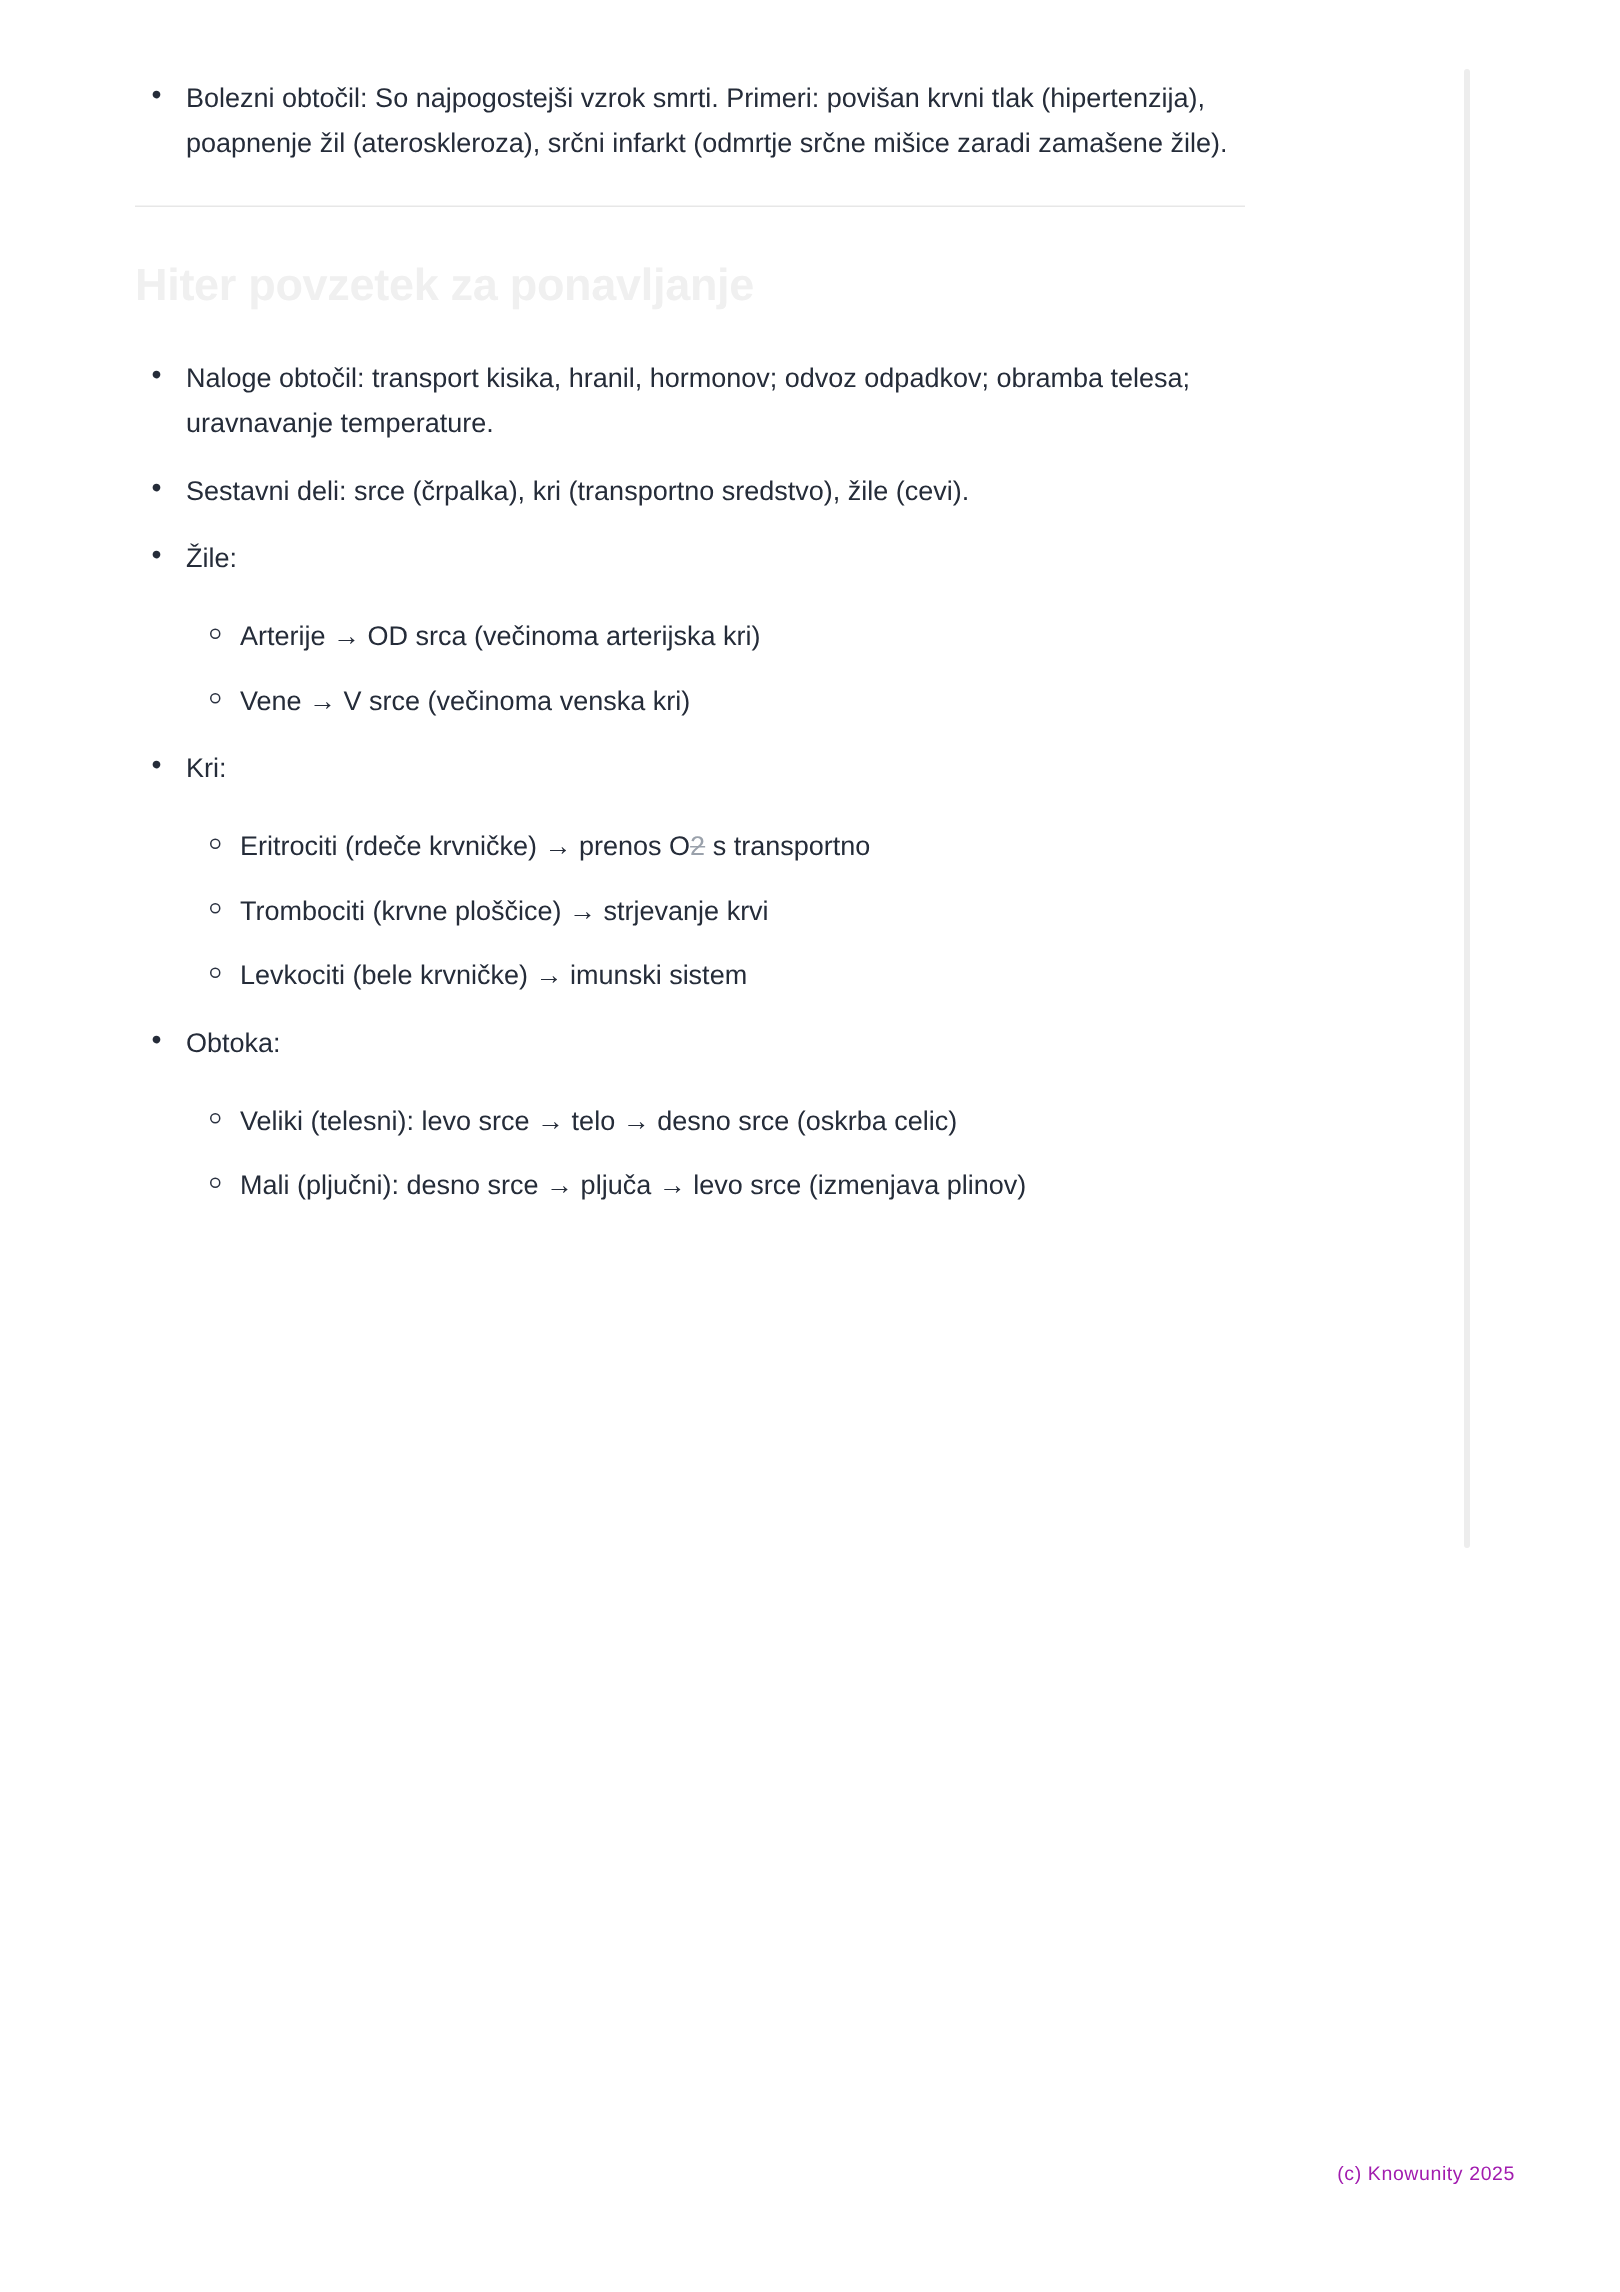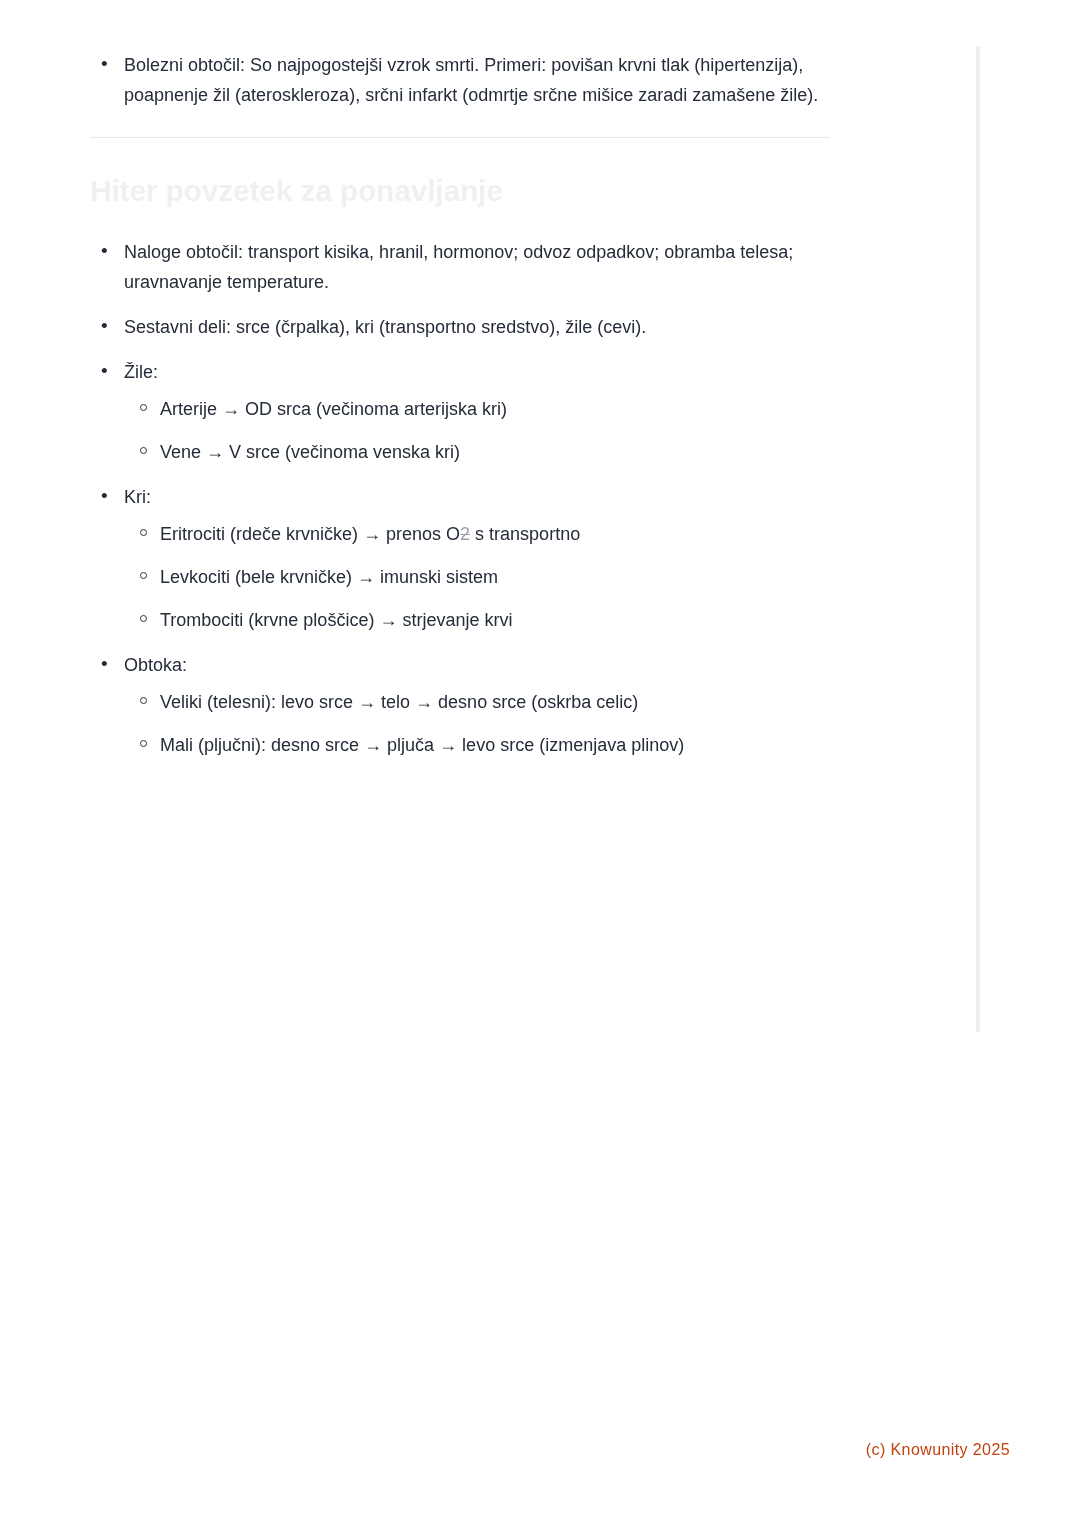--- a/index.html
+++ b/index.html
@@ -24,21 +24,21 @@
     line-height: 30px;
   }
   .item::before {
     content: "•";
     position: absolute;
     left: 11px;
     top: -1px;
     font-size: 19px;
     color: #252c39;
   }
-  .sublist { margin-top: 7px; }
+  .sublist { margin-top: 22px; }
   .subitem {
     position: relative;
     padding-left: 36px;
     margin-bottom: 13px;
     font-size: 18px;
     line-height: 30px;
   }
   .subitem::before {
     content: "";
     position: absolute;
@@ -75,22 +75,22 @@
     top: 46px;
     width: 4px;
     height: 986px;
     background: #ededed;
     border-radius: 2px;
   }
   .footer-note {
     position: absolute;
     top: 1441px;
     right: 70px;
-    font-size: 16px;
-    color: #c2410c;
+    font-size: 13px;
+    color: #a21caf;
     letter-spacing: 0.4px;
   }
 </style>
 </head>
 <body>
 
 <div class="content">
 
   <div class="item"><span class="b">Bolezni obtočil:</span><span> So najpogostejši vzrok smrti. Primeri: povišan krvni tlak (hipertenzija), poapnenje žil (ateroskleroza), srčni infarkt (odmrtje srčne mišice zaradi zamašene žile).</span></div>
 
@@ -110,22 +110,22 @@
       <div class="sublist">
         <div class="subitem">Arterije → OD srca (večinoma arterijska kri)</div>
         <div class="subitem">Vene → V srce (večinoma venska kri)</div>
       </div>
     </div>
 
     <div class="item">
       <span class="b">Kri:</span>
       <div class="sublist">
         <div class="subitem"><span>Eritrociti (rdeče krvničke) → prenos O</span><span class="struck">2</span><span> s transportno</span></div>
+        <div class="subitem">Trombociti (krvne ploščice) → strjevanje krvi</div>
         <div class="subitem">Levkociti (bele krvničke) → imunski sistem</div>
-        <div class="subitem">Trombociti (krvne ploščice) → strjevanje krvi</div>
       </div>
     </div>
 
     <div class="item">
       <span class="b">Obtoka:</span>
       <div class="sublist">
         <div class="subitem"><span class="b">Veliki (telesni):</span><span> levo srce → telo → desno srce (oskrba celic)</span></div>
         <div class="subitem"><span class="b">Mali (pljučni):</span><span> desno srce → pljuča → levo srce (izmenjava plinov)</span></div>
       </div>
     </div>

